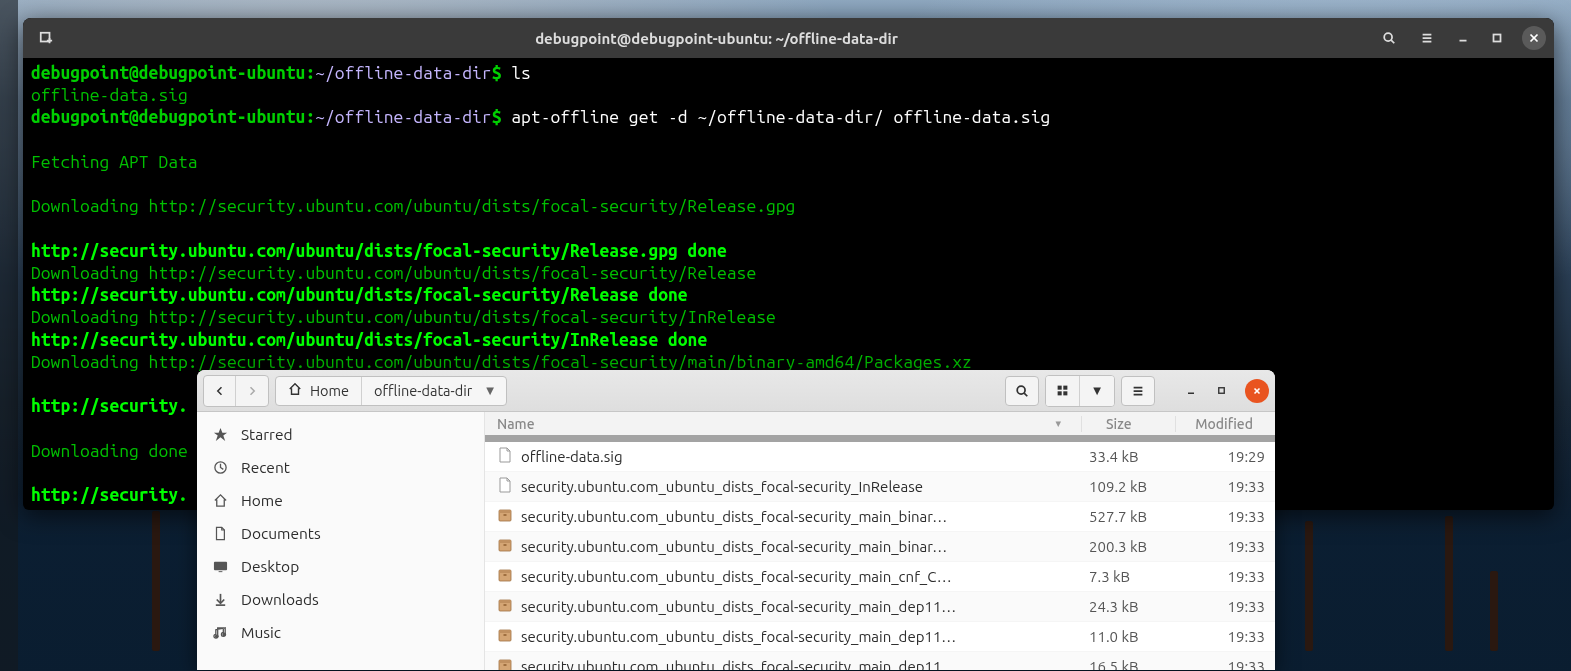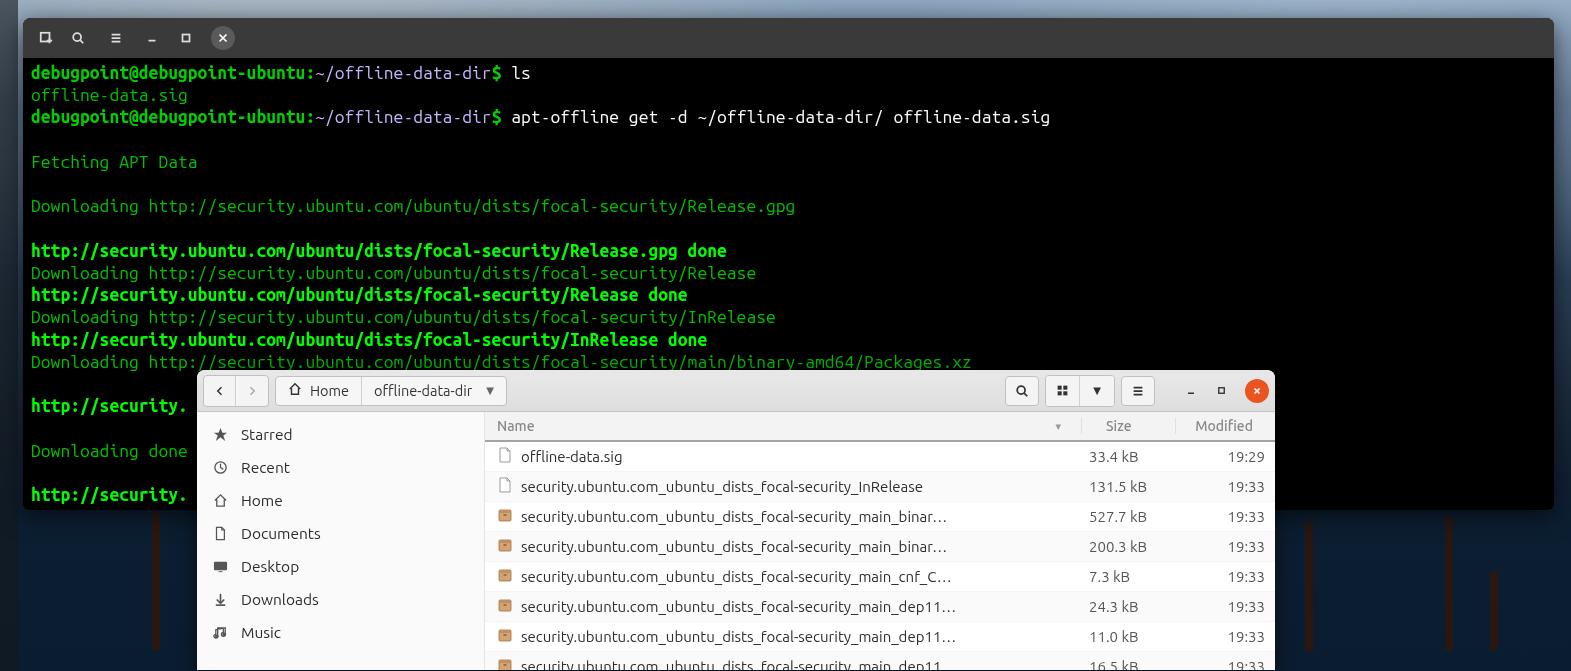--- a/index.html
+++ b/index.html
@@ -188,21 +188,21 @@
   gap: 12px;
   font-size: 15.5px;
   color: #2c2c2c;
 }
 .fm-side-icon { width: 18px; display: flex; justify-content: center; color: #555; font-size: 15px; }
 
 .fm-list { flex: 1; background: #fff; overflow: hidden; }
 .fm-header {
   display: flex;
   background: #f3f3f3;
-  border-bottom: 2px solid #a3a3a3;
+  border-bottom: 7px solid #a3a3a3;
   height: 30px;
   align-items: center;
   font-size: 14px;
   color: #888;
   font-weight: 500;
 }
 .fm-col-name { flex: 1; padding-left: 12px; display: flex; align-items: center; justify-content: space-between; padding-right: 8px; }
 .fm-col-size { width: 94px; padding-left: 24px; border-left: 1px solid #e0e0e0; margin-left: 12px; }
 .fm-col-mod { width: 100px; text-align: right; padding-right: 22px; border-left: 1px solid #e0e0e0; }
 .fm-row {
@@ -234,20 +234,21 @@
   <div class="terminal-titlebar">
     <div class="titlebar-left">
       <div class="titlebar-btn small">
         <svg viewBox="0 0 16 16">
             <rect x="2" y="2" width="10" height="10"></rect>
             <line x1="9" y1="5" x2="9" y2="11" transform="translate(3,3)"></line>
             <line x1="6" y1="8" x2="12" y2="8" transform="translate(3,3)"></line>
           </svg>
       </div>
     </div>
+    <div class="titlebar-title">debugpoint@debugpoint-ubuntu: ~/offline-data-dir</div>
     <div class="titlebar-right">
       <div class="titlebar-btn">
         <svg viewBox="0 0 16 16">
             <circle cx="7" cy="7" r="4.5"></circle>
             <line x1="10.5" y1="10.5" x2="14" y2="14"></line>
           </svg>
       </div>
       <div class="titlebar-btn">
         <svg viewBox="0 0 16 16">
             <line x1="3" y1="4" x2="13" y2="4"></line>
@@ -454,21 +455,21 @@
             <div class="fm-row-mod">19:29</div>
           </div>
           <div class="fm-row">
             <div class="fm-row-name">
               <span><svg class="fm-file-icon" viewBox="0 0 16 16">
                   <path d="M3 1 H10 L13 4 V15 H3 Z" fill="#fff" stroke="#999" stroke-width="1"></path>
                   <polyline points="10,1 10,4 13,4" fill="none" stroke="#999" stroke-width="1"></polyline>
                 </svg></span>
               <span>security.ubuntu.com_ubuntu_dists_focal-security_InRelease</span>
             </div>
-            <div class="fm-row-size">131.5 kB</div>
+            <div class="fm-row-size">109.2 kB</div>
             <div class="fm-row-mod">19:33</div>
           </div>
           <div class="fm-row">
             <div class="fm-row-name">
               <span><svg class="fm-file-icon" viewBox="0 0 16 16">
                   <rect x="2" y="3" width="12" height="11" rx="1" fill="#d4a574" stroke="#a07040" stroke-width="0.8"></rect>
                   <rect x="2" y="3" width="12" height="3" fill="#c09060"></rect>
                   <rect x="6.5" y="7" width="3" height="2" fill="#a07040"></rect>
                 </svg></span>
               <span>security.ubuntu.com_ubuntu_dists_focal-security_main_binar…</span>

